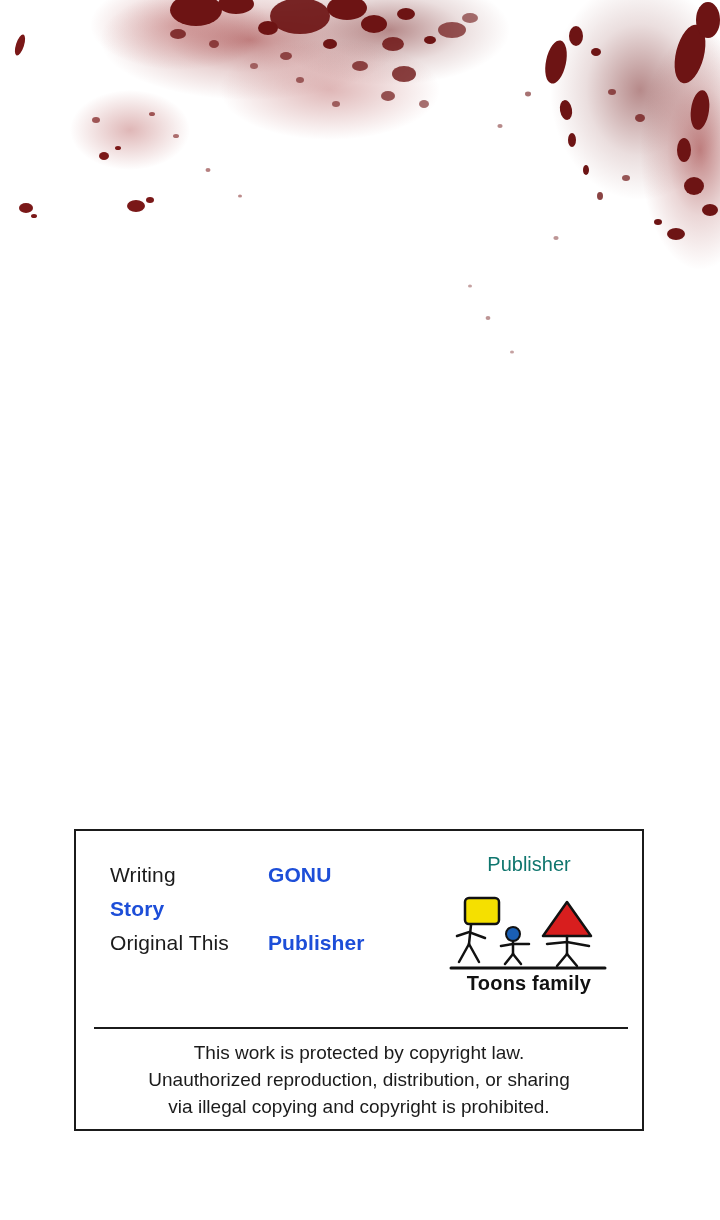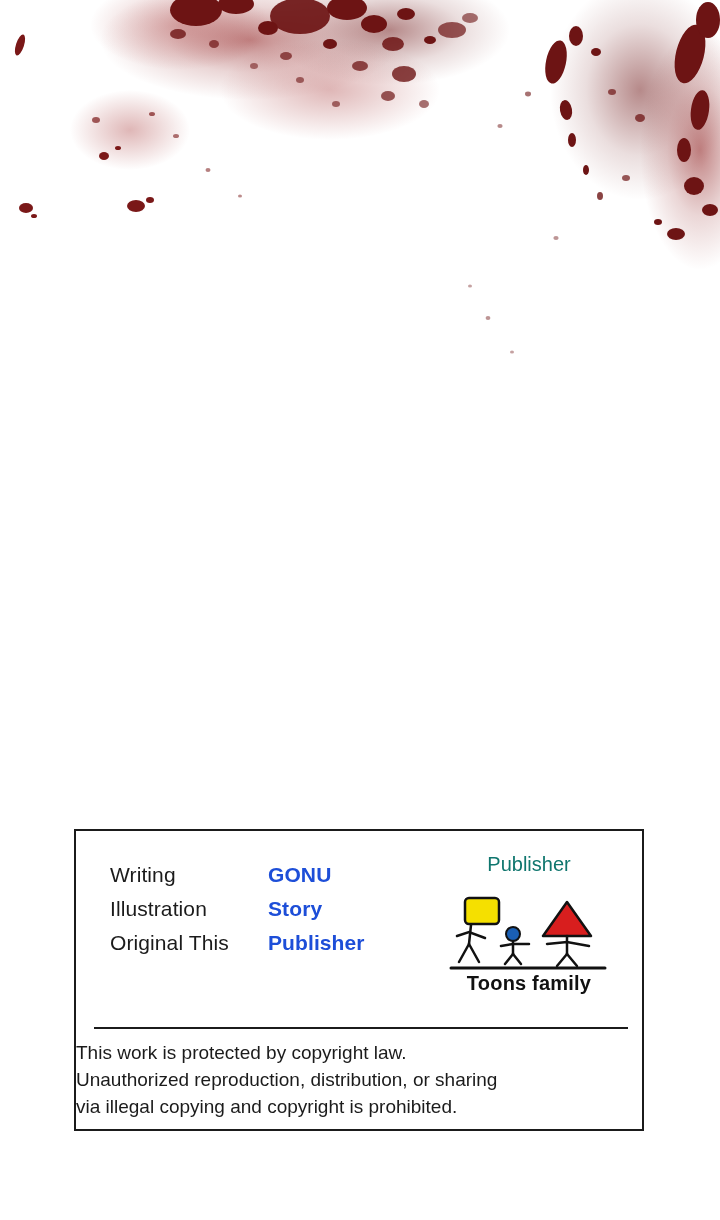--- a/index.html
+++ b/index.html
@@ -103,20 +103,21 @@
     height: 2px;
     background: #1b1b1b;
   }
 
   
   #copyright {
     position: absolute;
     left: 0;
     top: 208px;
     width: 100%;
+    text-align: center;
     font-size: 19px;
     line-height: 27px;
     color: #1b1b1b;
   }
   #copyright div { white-space: nowrap; }
 </style>
 </head>
 <body>
 
 <div id="splatter">
@@ -218,21 +219,20 @@
 <div id="credits-card">
 
   <div id="credits-top">
 
     <div id="credits-roles">
       <div class="credit-row">
         <span class="credit-role">Writing</span>
         <span class="credit-name">GONU</span>
       </div>
       <div class="credit-row">
-        <span class="credit-role">Illustration</span>
         <span class="credit-name">Story</span>
       </div>
       <div class="credit-row">
         <span class="credit-role">Original This</span>
         <span class="credit-name">Publisher</span>
       </div>
     </div>
 
     <div id="publisher-block">
       <div id="publisher-label">Publisher</div>

